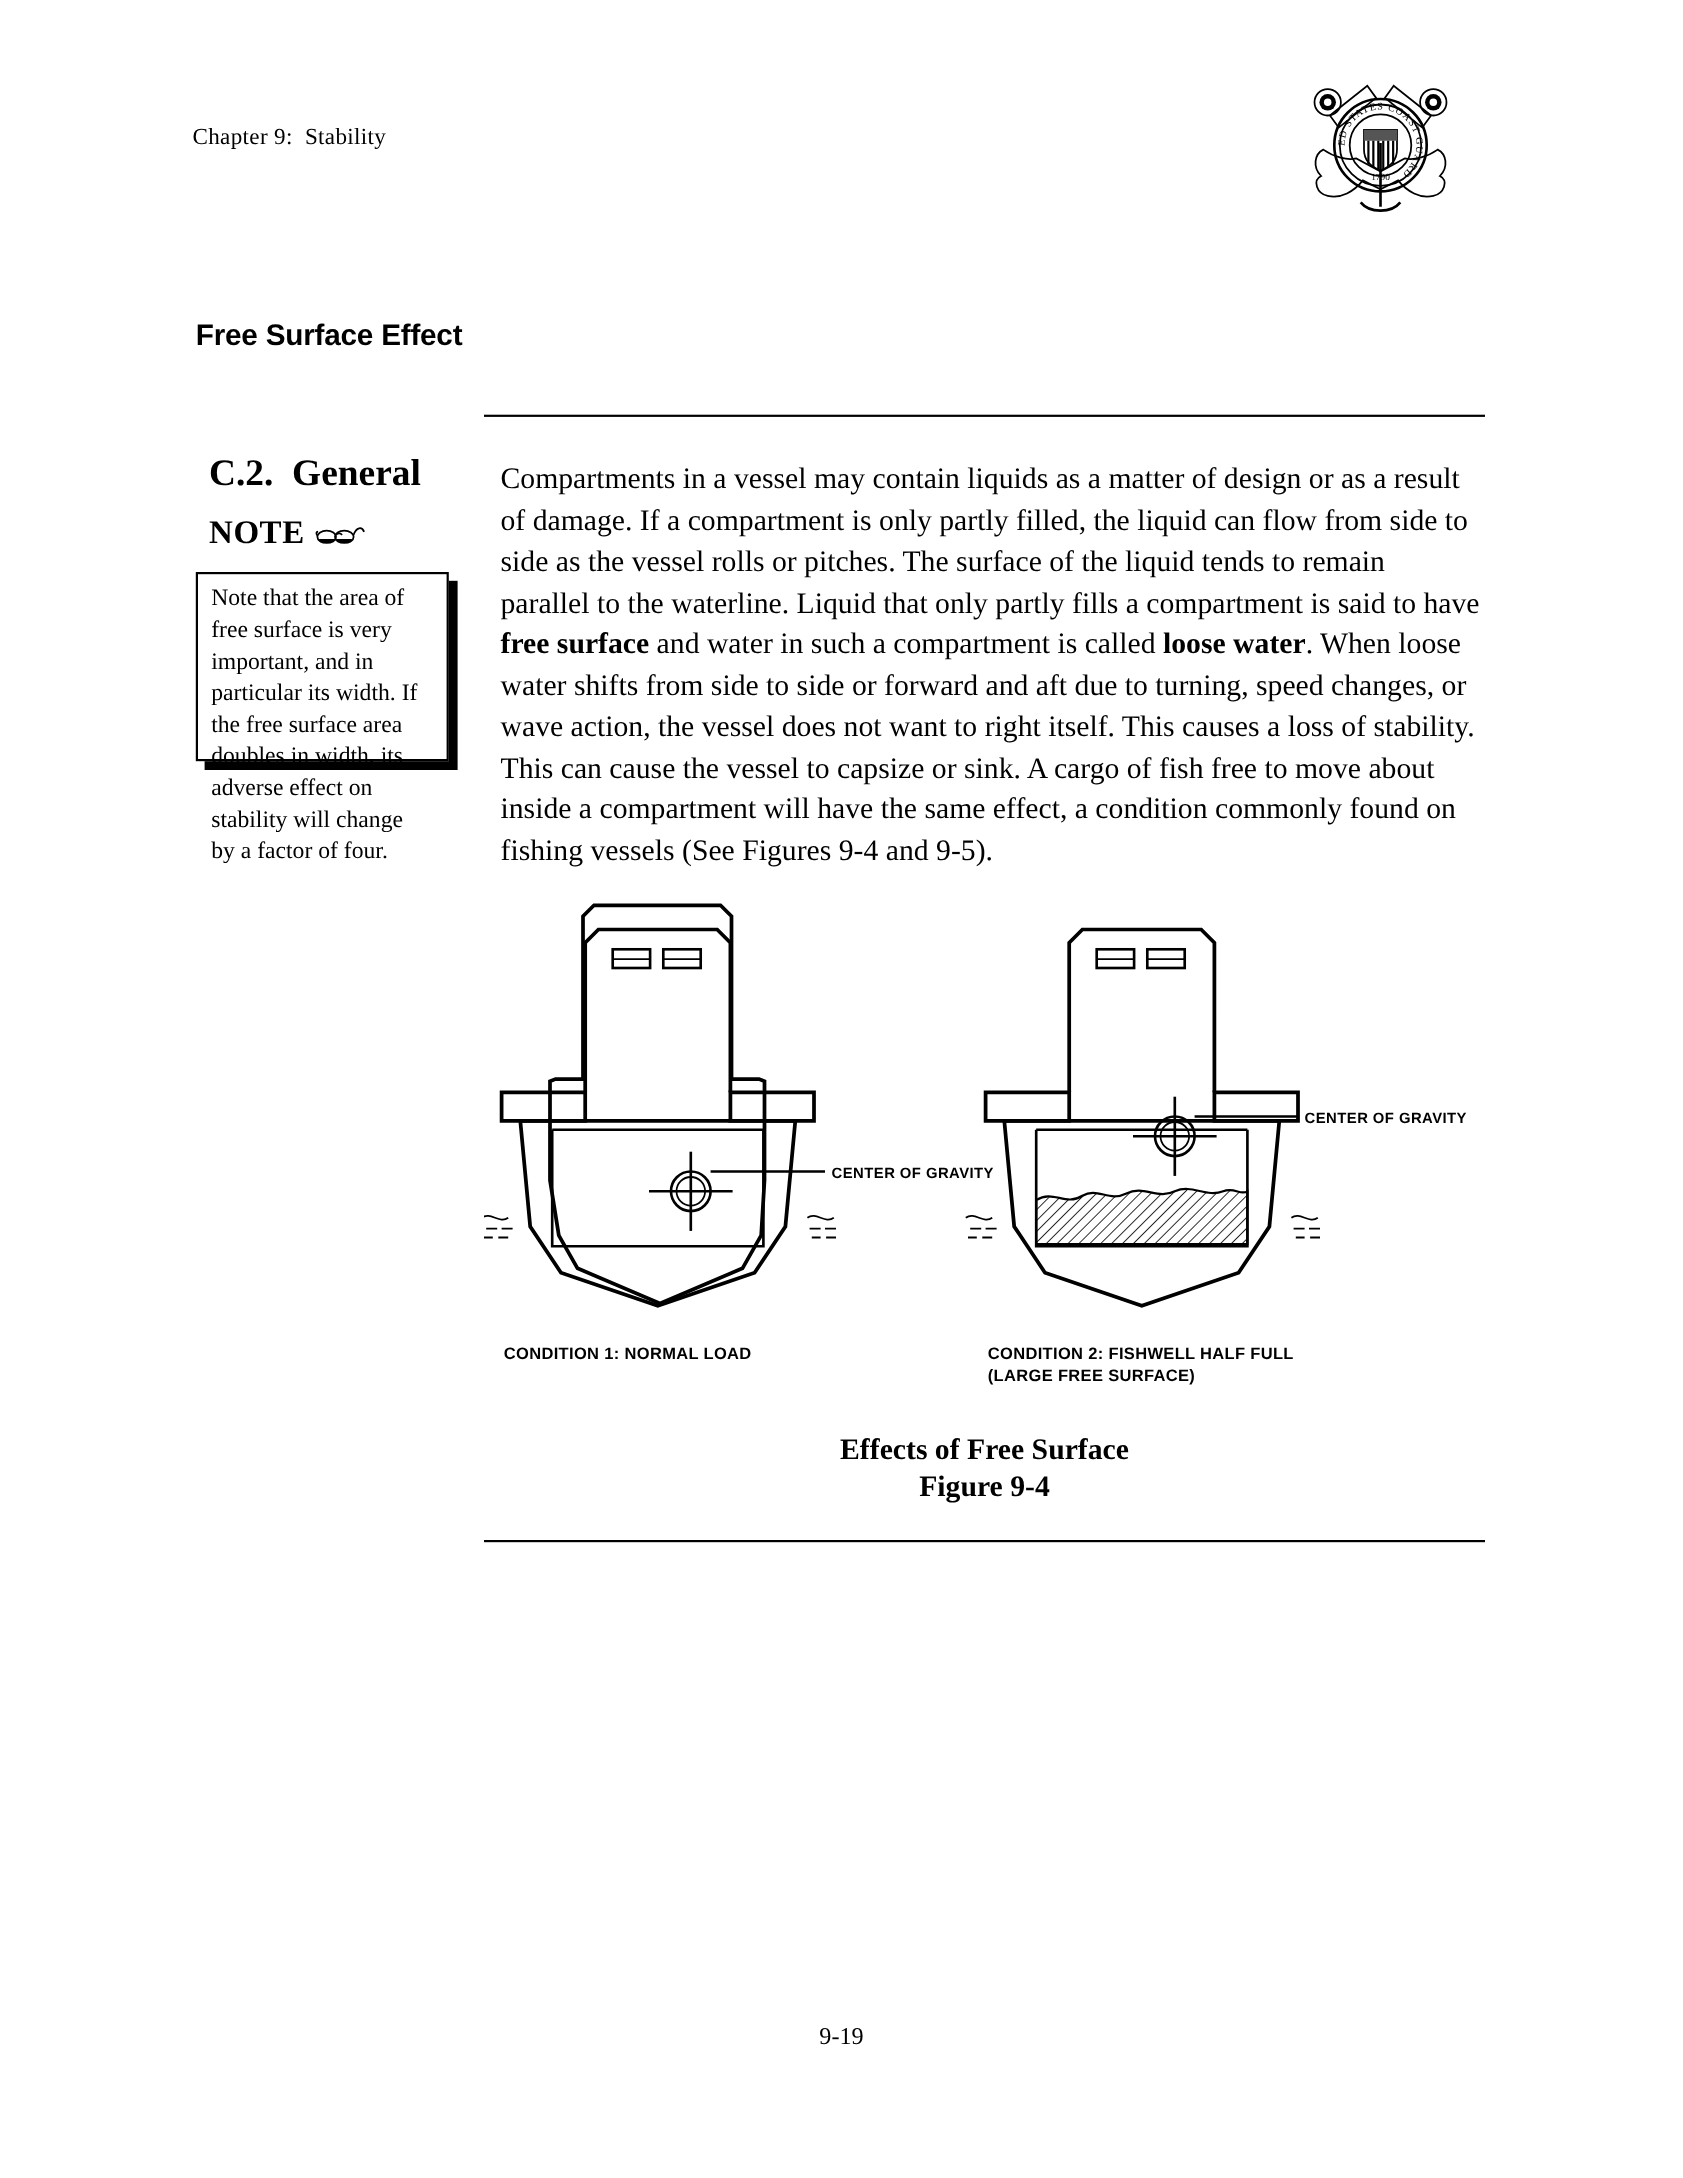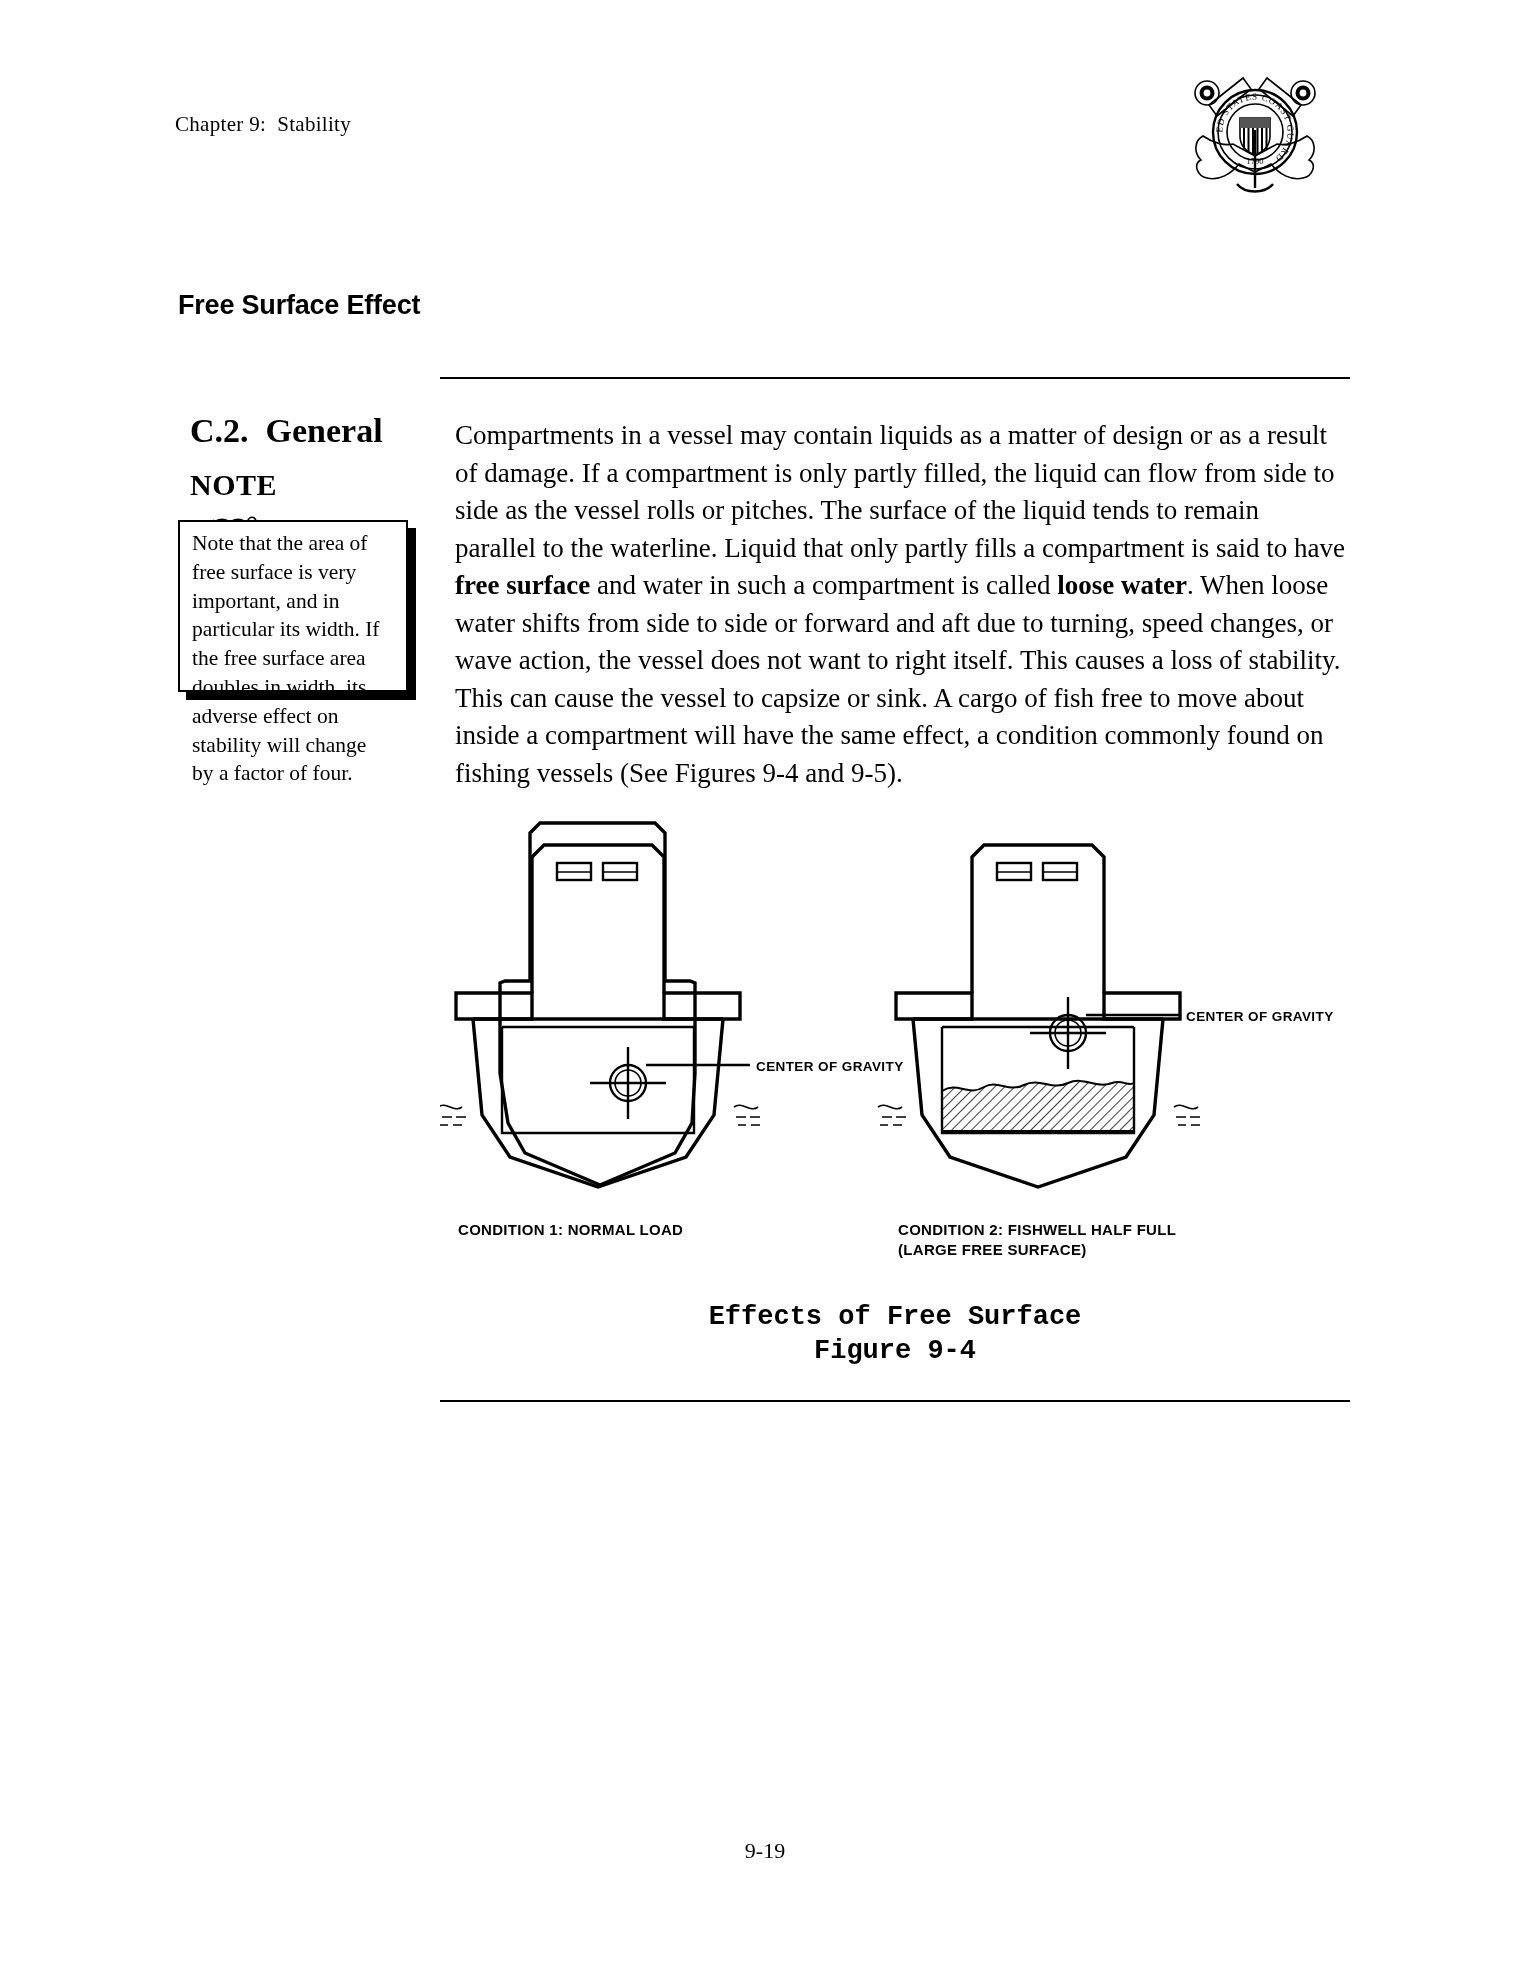--- a/index.html
+++ b/index.html
@@ -73,21 +73,20 @@
     position: absolute;
     left: 190px;
     top: 468px;
     font-family: "Liberation Serif", serif;
     font-weight: bold;
     font-size: 30px;
     letter-spacing: 0.5px;
     display: flex;
     align-items: center;
     gap: 9px;
-    flex-direction: column;
   }
   .glasses-icon { display: block; }
 
   
   .note-box-wrap {
     position: absolute;
     left: 178px;
     top: 520px;
     width: 230px;
     height: 172px;
@@ -141,21 +140,21 @@
     top: 815px;
     width: 910px;
     height: 465px;
   }
   .fig-caption {
     position: absolute;
     left: 440px;
     top: 1300px;
     width: 910px;
     text-align: center;
-    font-family: Liberation Mono, monospace;
+    font-family: Liberation Serif, serif;
     font-weight: bold;
     font-size: 27px;
     line-height: 34px;
   }
 
   
   .folio {
     position: absolute;
     left: 0;
     top: 1838px;

